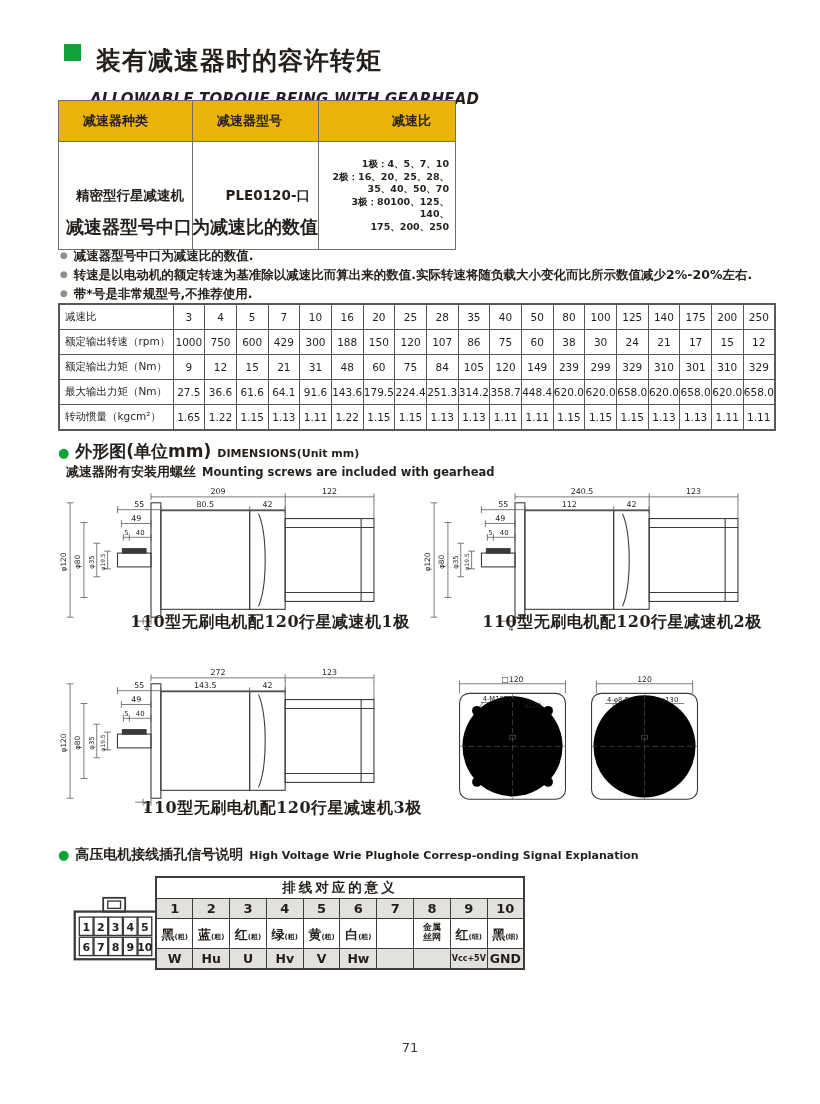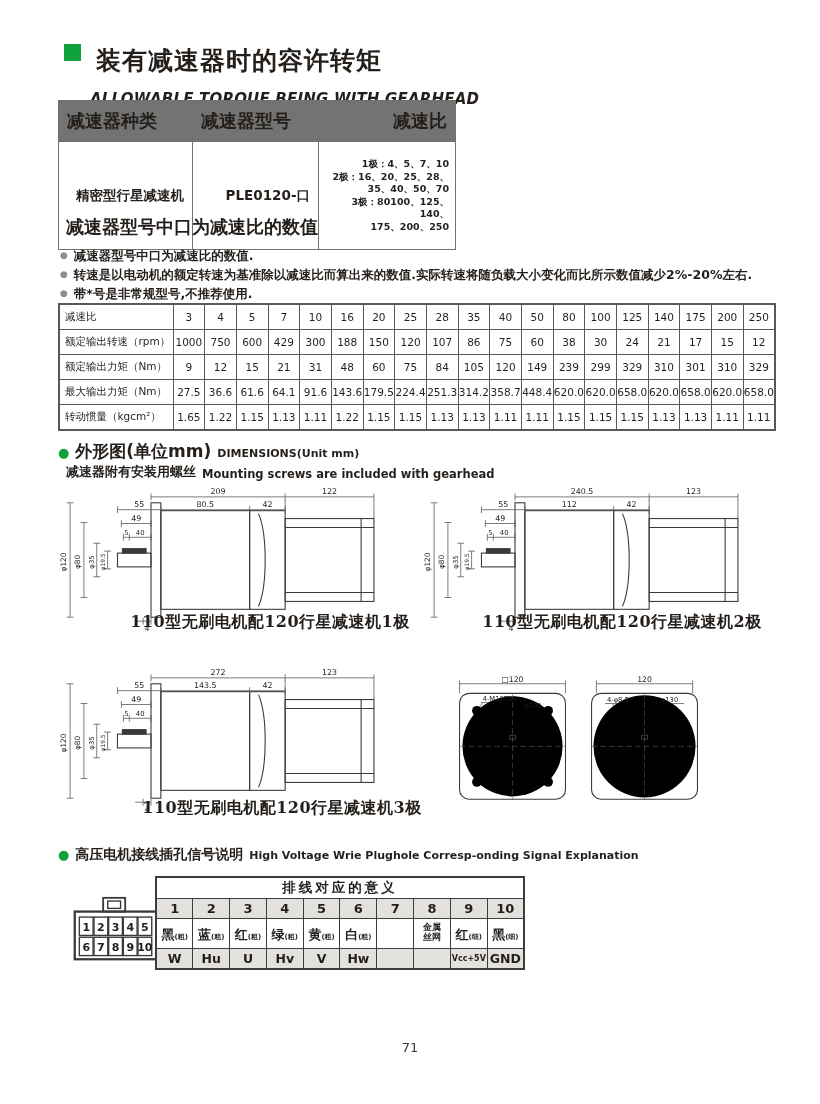--- a/index.html
+++ b/index.html
@@ -8,40 +8,40 @@
   
   .title-block{position:absolute;left:64px;top:44px;}
   .title-row{display:flex;gap:15px;}
   .green-sq{width:17px;height:17px;background:#10a23a;}
   .title-zh{font-size:25px;font-weight:bold;letter-spacing:1px;}
   .title-en{font-size:15px;font-weight:bold;margin-left:26px;margin-top:13px;letter-spacing:.2px;font-style:italic;}
   
   .tbl1{position:absolute;left:58px;top:100px;width:397px;border-collapse:collapse;table-layout:fixed;
         border:1.5px solid #6f6f6f;}
   .tbl1 td{border:1px solid #6f6f6f;vertical-align:middle;}
-  .tbl1 .hd{background:#737373;height:40px;font-size:18px;font-weight:bold;padding:0 8px;}
+  .tbl1 .hd{background:#eab308;height:40px;font-size:13px;font-weight:bold;padding:0 24px;}
   .tbl1 .hd.r{text-align:right;}
   .tbl1 .bd{height:70px;font-size:13.5px;font-weight:bold;padding:0 8px;background:#fff;text-align:right;}
   .tbl1 .ratio{font-size:9.5px;font-weight:bold;text-align:right;line-height:12.5px;padding:16px 6px;}
   .note1{position:absolute;left:66px;top:215px;font-size:18px;font-weight:bold;}
   
   .notes{position:absolute;left:60px;top:246px;font-size:12.5px;font-weight:bold;line-height:18px;}
   .notes .dot{color:#8f8f8f;font-size:9px;margin-right:6px;vertical-align:2px;}
   
   .spec{position:absolute;left:58px;top:303px;width:718px;border-collapse:collapse;table-layout:fixed;
         border:2px solid #595959;}
   .spec td{border:1px solid #595959;height:24px;text-align:center;font-size:10.5px;padding:0;background:#fff;}
   .spec td.lbl{text-align:left;padding-left:5px;font-size:10.5px;}
   
   .sec-head{position:absolute;display:flex;align-items:baseline;gap:6px;white-space:nowrap;}
   .gdot{color:#10a23a;font-size:13px;}
   .h-zh-big{font-size:17px;font-weight:bold;}
   .h-en{font-size:11px;font-weight:bold;}
   .h-zh-sm{font-size:14px;font-weight:bold;}
-  .sub-head{position:absolute;display:flex;align-items:flex-end;gap:6px;}
+  .sub-head{position:absolute;display:flex;align-items:center;gap:6px;}
   .s-zh{font-size:13px;font-weight:bold;}
   .s-en{font-size:11.5px;font-weight:bold;}
   
   .draw{position:absolute;}
   .d1{left:56px;top:487px;} .d2{left:420px;top:487px;} .d3{left:56px;top:668px;}
   .f1{left:448px;top:676px;} .f2{left:580px;top:676px;}
   .cap{position:absolute;text-align:center;font-size:16px;font-weight:bold;
        font-family:"DejaVu Serif",serif;letter-spacing:.5px;}
   .c1{left:100px;top:612px;width:340px;} .c2{left:452px;top:612px;width:340px;} .c3{left:112px;top:798px;width:340px;}
   svg text{fill:#1e1e1e;font-family:"DejaVu Sans",sans-serif;}

